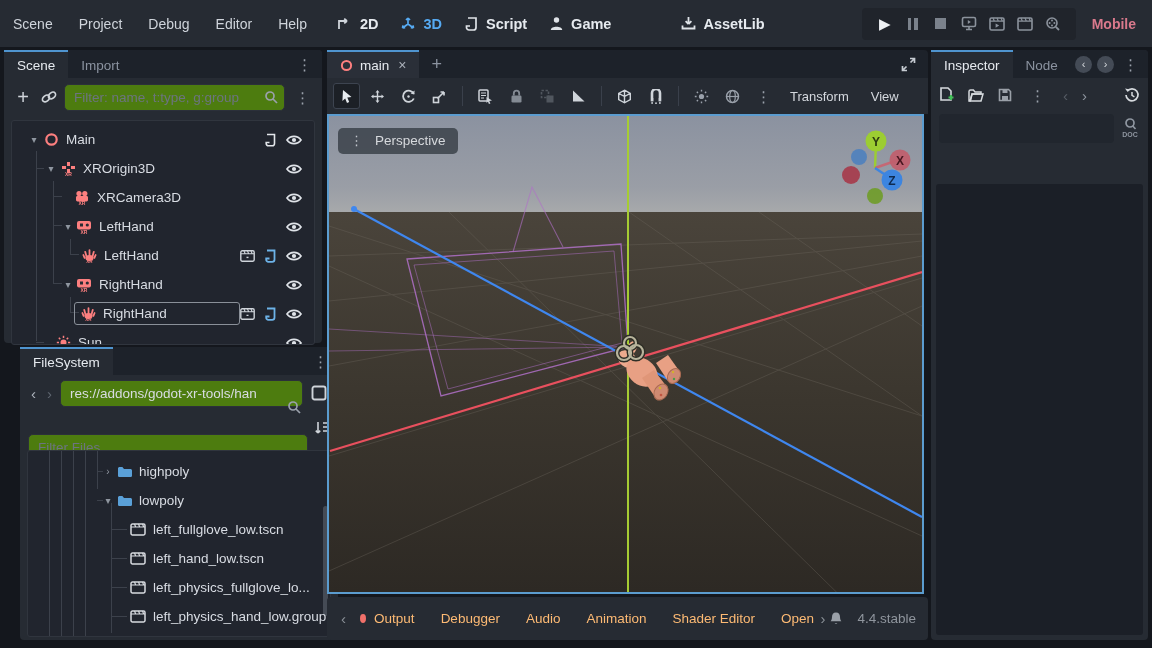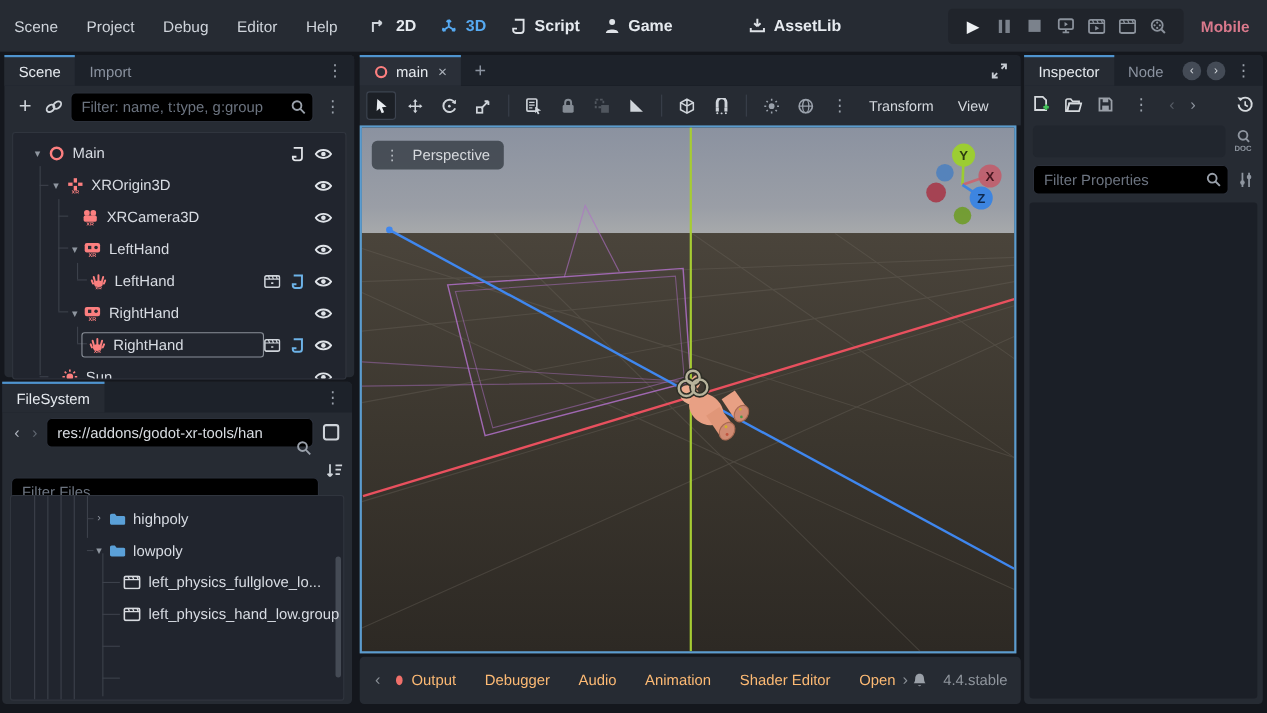--- a/index.html
+++ b/index.html
@@ -23,21 +23,21 @@
   .dd .caret{font-size:11px}
   .dd.mobile{color:#d9798c;margin-left:16px}
   
   .panel{position:absolute;background:#262b33;border-radius:4px}
   .tabbar{height:28px;background:#1d222a;display:flex;align-items:stretch;border-radius:4px 4px 0 0;position:relative}
   .tab{display:flex;align-items:center;padding:0 13px;font-size:13.5px;color:#8b93a0;border-top:2px solid transparent;box-sizing:border-box}
   .tab.active{background:#262b33;color:#e6eaef;border-top:2px solid #4f94cf}
   .tab .closex{margin-left:9px;color:#aab0b9;font-size:14px}
   .dots{color:#9aa1ab;font-size:15px;letter-spacing:0;padding:0 4px;line-height:1}
   .bar-right{margin-left:auto;display:flex;align-items:center;gap:4px;padding-right:6px}
-  .tinput{background:#000000;border:1px solid #2b303a;border-radius:5px;color:#d8dce2;
+  .tinput{background:#4d7c0f;border:1px solid #2b303a;border-radius:5px;color:#d8dce2;
           font-size:13.5px;height:27px;padding:0 26px 0 9px;outline:none;box-sizing:border-box;font-family:"Liberation Sans",sans-serif}
   .tinput::placeholder{color:#6c7480}
   .iwrap{position:relative;display:flex;align-items:center}
   .iwrap .mag{position:absolute;right:7px;top:6px}
   .treebox{background:#21252e;border:1px solid #30353e;border-radius:3px;overflow:hidden;position:relative}
   .trow{height:29px;display:flex;align-items:center;color:#d8dce3;font-size:13.5px;position:relative}
   .arrow{color:#8f96a0;font-size:10px;width:12px;text-align:center;flex:0 0 12px}
   .nlabel{margin-left:7px;white-space:nowrap}
   .rowbtns{margin-left:auto;display:flex;align-items:center;gap:9px;padding-right:12px}
   .guide{position:absolute;background:#3c414b;width:1px}
@@ -353,21 +353,21 @@
             <path d="M1 6 C4.4 1.2 11.6 1.2 15 6 C11.6 10.8 4.4 10.8 1 6 Z" fill="none" stroke="#dfe3e8" stroke-width="1.7"></path>
             <circle cx="8" cy="6" r="2.1" fill="#dfe3e8"></circle>
           </svg>
         </span>
       </div>
 
     </div>
   </div>
 </div>
 
-<div class="panel" style="left:2px;top:347px;width:318px;height:293px">
+<div class="panel" style="left:20px;top:347px;width:318px;height:293px">
   <div class="tabbar">
     <span class="tab active">FileSystem</span>
     <span class="bar-right">
         <span class="dots">⋮</span>
       </span>
   </div>
   <div style="display:flex;align-items:center;height:36px;padding:0 8px;gap:5px">
     <span style="color:#aeb4bd;font-size:15px;padding:0 3px">‹</span>
     <span style="color:#5f6670;font-size:15px;padding:0 3px">›</span>
     <input class="tinput" style="flex: 1 1 0%; padding-right: 9px;" value="res://addons/godot-xr-tools/han">
@@ -415,20 +415,34 @@
         <svg width="15" height="12" viewBox="0 0 15 12" style="margin-left:3px">
           <path d="M1 2.6 C1 1.7 1.7 1 2.6 1 H5.4 L7 3 H13.4 C14.3 3 15 3.7 15 4.6 V9.4 C15 10.3 14.3 11 13.4 11 H2.6 C1.7 11 1 10.3 1 9.4 Z" fill="#5aa0d8"></path>
         </svg>
         <span class="nlabel">lowpoly</span>
       </div>
       <div class="trow" style="padding-left:102px">
         <svg width="16" height="13" viewBox="0 0 16 13">
           <rect x="1" y="1" width="14" height="11" rx="1.4" fill="none" stroke="#d8dbe0" stroke-width="1.5"></rect>
           <path d="M1 4 H15 M4.5 1 L5.7 4 M8.5 1 L9.7 4 M12.5 1 L13.7 4" stroke="#d8dbe0" stroke-width="1.2"></path>
         </svg>
+        <span class="nlabel">left_fullglove_low.tscn</span>
+      </div>
+      <div class="trow" style="padding-left:102px">
+        <svg width="16" height="13" viewBox="0 0 16 13">
+          <rect x="1" y="1" width="14" height="11" rx="1.4" fill="none" stroke="#d8dbe0" stroke-width="1.5"></rect>
+          <path d="M1 4 H15 M4.5 1 L5.7 4 M8.5 1 L9.7 4 M12.5 1 L13.7 4" stroke="#d8dbe0" stroke-width="1.2"></path>
+        </svg>
+        <span class="nlabel">left_hand_low.tscn</span>
+      </div>
+      <div class="trow" style="padding-left:102px">
+        <svg width="16" height="13" viewBox="0 0 16 13">
+          <rect x="1" y="1" width="14" height="11" rx="1.4" fill="none" stroke="#d8dbe0" stroke-width="1.5"></rect>
+          <path d="M1 4 H15 M4.5 1 L5.7 4 M8.5 1 L9.7 4 M12.5 1 L13.7 4" stroke="#d8dbe0" stroke-width="1.2"></path>
+        </svg>
         <span class="nlabel">left_physics_fullglove_lo...</span>
       </div>
       <div class="trow" style="padding-left:102px">
         <svg width="16" height="13" viewBox="0 0 16 13">
           <rect x="1" y="1" width="14" height="11" rx="1.4" fill="none" stroke="#d8dbe0" stroke-width="1.5"></rect>
           <path d="M1 4 H15 M4.5 1 L5.7 4 M8.5 1 L9.7 4 M12.5 1 L13.7 4" stroke="#d8dbe0" stroke-width="1.2"></path>
         </svg>
         <span class="nlabel">left_physics_hand_low.group</span>
       </div>
     </div>
@@ -686,29 +700,15 @@
 
   <div style="display:flex;align-items:center">
     <div class="namefield" style="flex:1"></div>
     <svg width="20" height="22" viewBox="0 0 20 22" style="margin:0 8px 0 -24px">
       <circle cx="10" cy="6" r="4" fill="none" stroke="#8f96a0" stroke-width="1.7"></circle>
       <path d="M12.8 9 L15.5 12" stroke="#8f96a0" stroke-width="1.7"></path>
       <text x="10" y="20" text-anchor="middle" font-size="7" font-weight="bold" fill="#8f96a0" font-family="Liberation Sans, sans-serif">DOC</text>
     </svg>
   </div>
 
-  <div style="display:flex;align-items:center;margin-top:7px;padding:0 8px;gap:8px">
-    <span class="iwrap" style="flex:1">
-      <input class="tinput" style="width: 100%;" placeholder="Filter Properties">
-      <svg class="mag" width="14" height="14" viewBox="0 0 14 14">
-        <circle cx="6" cy="6" r="4" fill="none" stroke="#9aa1ab" stroke-width="1.7"></circle>
-        <path d="M9 9 L13 13" stroke="#9aa1ab" stroke-width="1.7"></path>
-      </svg>
-    </span>
-    <svg width="15" height="15" viewBox="0 0 15 15">
-      <path d="M4.5 1 V14 M10.5 1 V14" stroke="#8f96a0" stroke-width="1.6"></path>
-      <circle cx="4.5" cy="10" r="2.1" fill="#8f96a0"></circle>
-      <circle cx="10.5" cy="5" r="2.1" fill="#8f96a0"></circle>
-    </svg>
-  </div>
 
   <div class="insp-body"></div>
 </div>
 
 </body></html>

